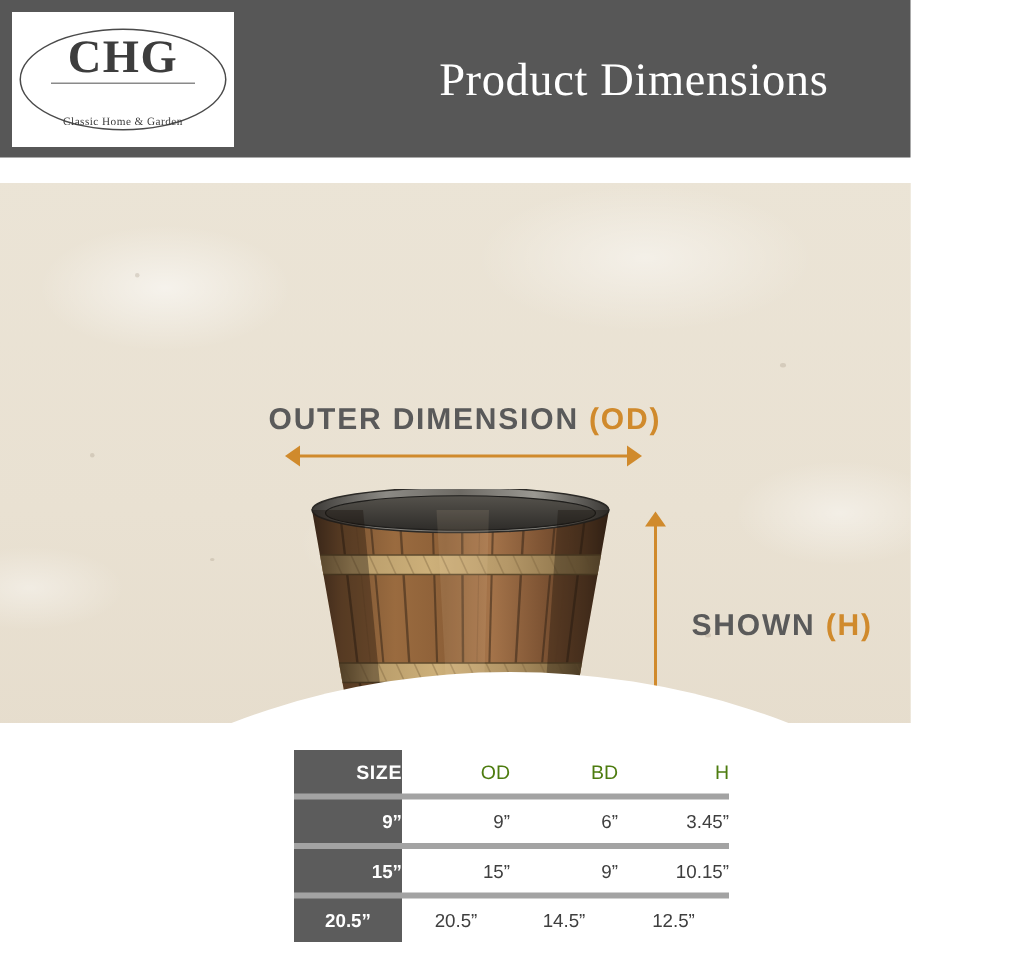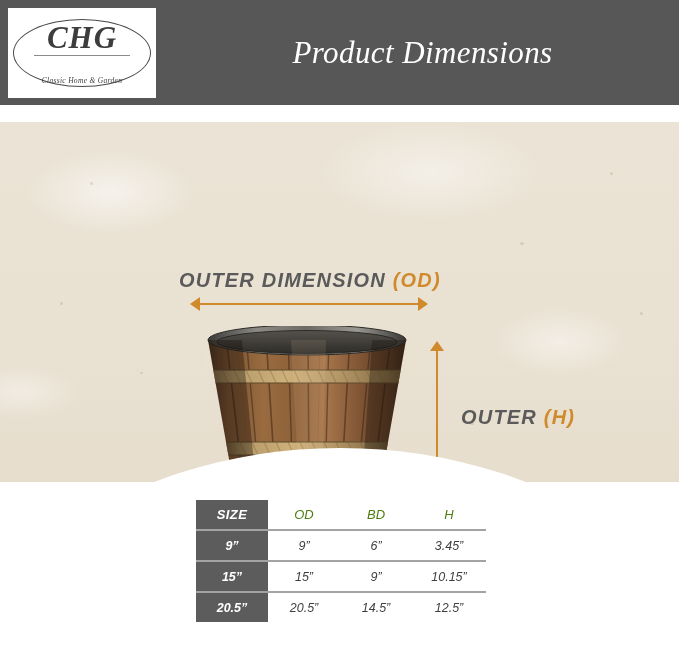--- a/index.html
+++ b/index.html
@@ -3,21 +3,21 @@
 <meta charset="utf-8">
 <style>
   html,body{margin:0;padding:0;}
   body{
     width:679px;height:653px;
     background:#ffffff;
     font-family:"Liberation Sans", sans-serif;
     overflow:hidden;
     position:relative;
   }
-  .page{position:relative;width:679px;height:653px;overflow:hidden;font-style:italic;}
+  .page{position:relative;width:607px;height:653px;overflow:hidden;}
 
   
   .header{
     position:absolute;left:0;top:0;width:679px;height:105px;
     background:#575757;
   }
   .logo-box{
     position:absolute;left:8px;top:8px;width:148px;height:90px;
     background:#ffffff;
     display:flex;align-items:center;justify-content:center;
@@ -131,21 +131,21 @@
   }
   th.hdr-plain{
     background:transparent;color:#4d7c0f;font-weight:normal;font-size:13px;
   }
   td.size-cell{
     background:#5c5c5c;color:#ffffff;font-weight:bold;font-size:12.5px;
   }
   td.val-cell{
     background:transparent;color:#3f3f3f;font-size:12.5px;
   }
-  tr.rowline td, tr.rowline th{border-bottom:2px solid #a3a3a3;}
+  tr.rowline td, tr.rowline th{border-bottom:4px solid #a3a3a3;text-align:right;}
   .table-note{
     position:absolute;left:0;top:625px;width:679px;text-align:center;
     font-size:11px;color:#5a5a5a;
     font-family:"Liberation Sans", sans-serif;
   }
 </style>
 </head>
 <body>
 
 <div class="page">
@@ -181,21 +181,21 @@
       <div class="bar"></div>
       <div class="head r"></div>
     </div>
 
     <div class="arrow-v" id="arw-h">
       <div class="head t"></div>
       <div class="bar"></div>
 
     </div>
     <div class="lbl" id="lbl-h">
-      <span>OUTER</span>
+      <span>SHOWN</span>
       <span class="accent">(H)</span>
     </div>
 
     <div class="barrel">
       <svg width="222" height="172" viewBox="0 0 222 172" xmlns="http://www.w3.org/2000/svg">
         <defs>
           <linearGradient id="woodG" x1="0" y1="0" x2="1" y2="0">
             <stop offset="0%" stop-color="#4a3322"></stop>
             <stop offset="10%" stop-color="#7a5433"></stop>
             <stop offset="28%" stop-color="#9a6b3f"></stop>

